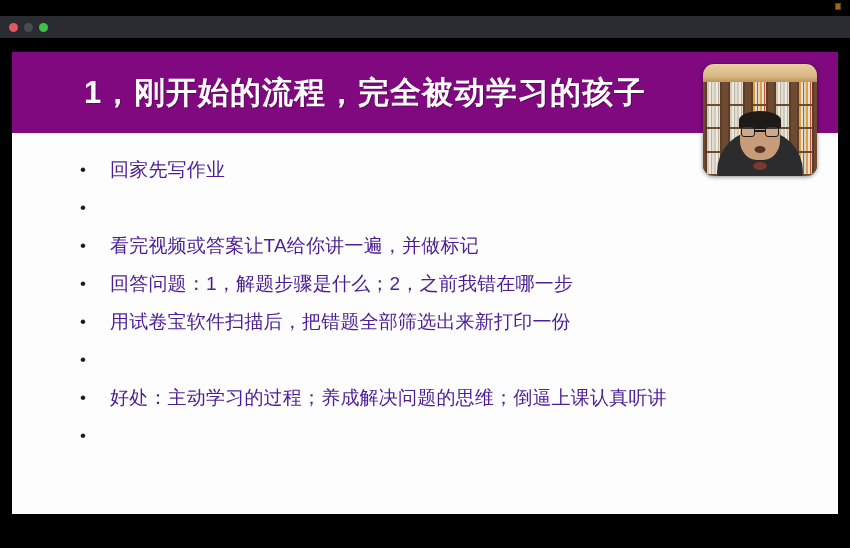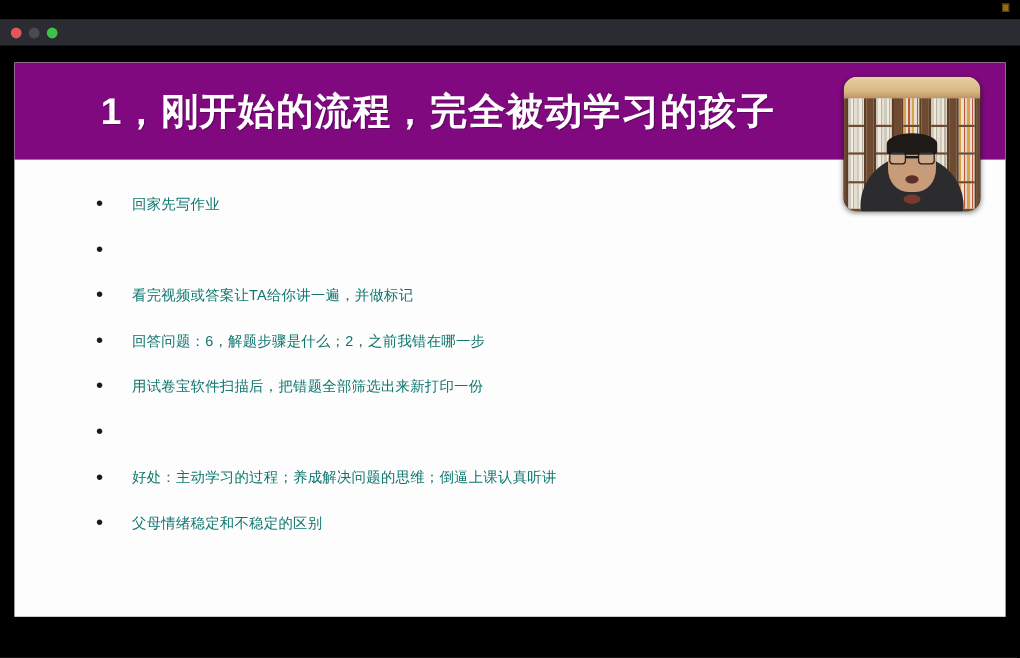--- a/index.html
+++ b/index.html
@@ -122,22 +122,22 @@
   .bullet-marker {
     width: 30px;
     flex: 0 0 30px;
     color: #1a1a1a;
     font-size: 17px;
     line-height: 26px;
     text-align: left;
   }
 
   .bullet-text {
-    color: #0f766e;
-    font-size: 12px;
+    color: #4c1d95;
+    font-size: 19px;
     line-height: 26px;
     white-space: nowrap;
     letter-spacing: .2px;
   }
 
   
   .webcam {
     position: absolute;
     left: 691px;
     top: 12px;
@@ -354,35 +354,34 @@
         </li>
         <li class="bullet-item">
           <span class="bullet-marker">•</span>
         </li>
         <li class="bullet-item">
           <span class="bullet-marker">•</span>
           <span class="bullet-text">看完视频或答案让TA给你讲一遍，并做标记</span>
         </li>
         <li class="bullet-item">
           <span class="bullet-marker">•</span>
-          <span class="bullet-text">回答问题：6，解题步骤是什么；2，之前我错在哪一步</span>
+          <span class="bullet-text">回答问题：1，解题步骤是什么；2，之前我错在哪一步</span>
         </li>
         <li class="bullet-item">
           <span class="bullet-marker">•</span>
           <span class="bullet-text">用试卷宝软件扫描后，把错题全部筛选出来新打印一份</span>
         </li>
         <li class="bullet-item">
           <span class="bullet-marker">•</span>
         </li>
         <li class="bullet-item">
           <span class="bullet-marker">•</span>
           <span class="bullet-text">好处：主动学习的过程；养成解决问题的思维；倒逼上课认真听讲</span>
         </li>
         <li class="bullet-item">
           <span class="bullet-marker">•</span>
-          <span class="bullet-text">父母情绪稳定和不稳定的区别</span>
         </li>
       </ul>
 
     </div>
 
   </div>
 </div>
 
 </body></html>

